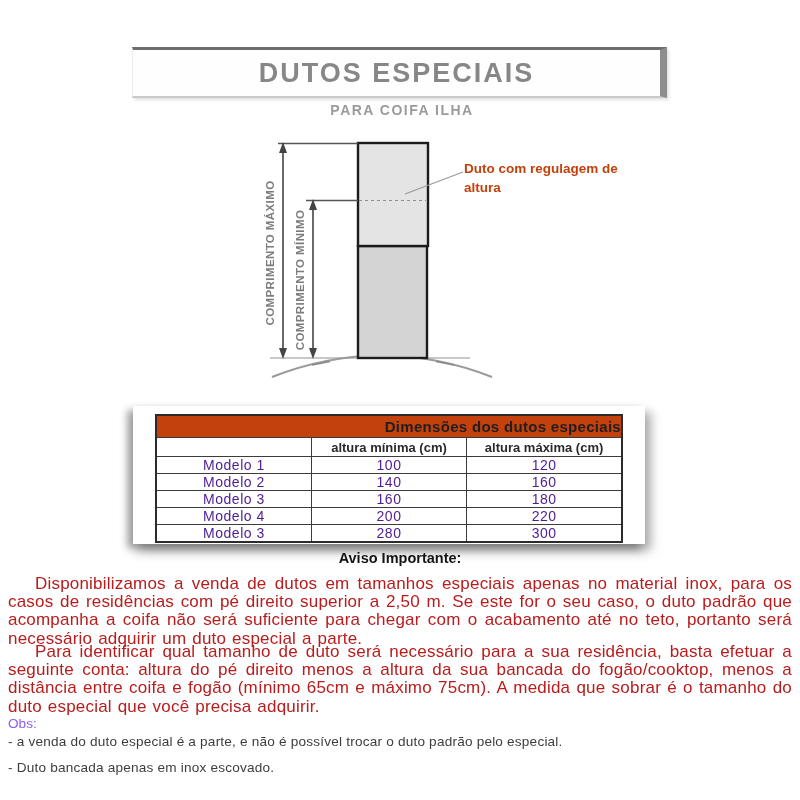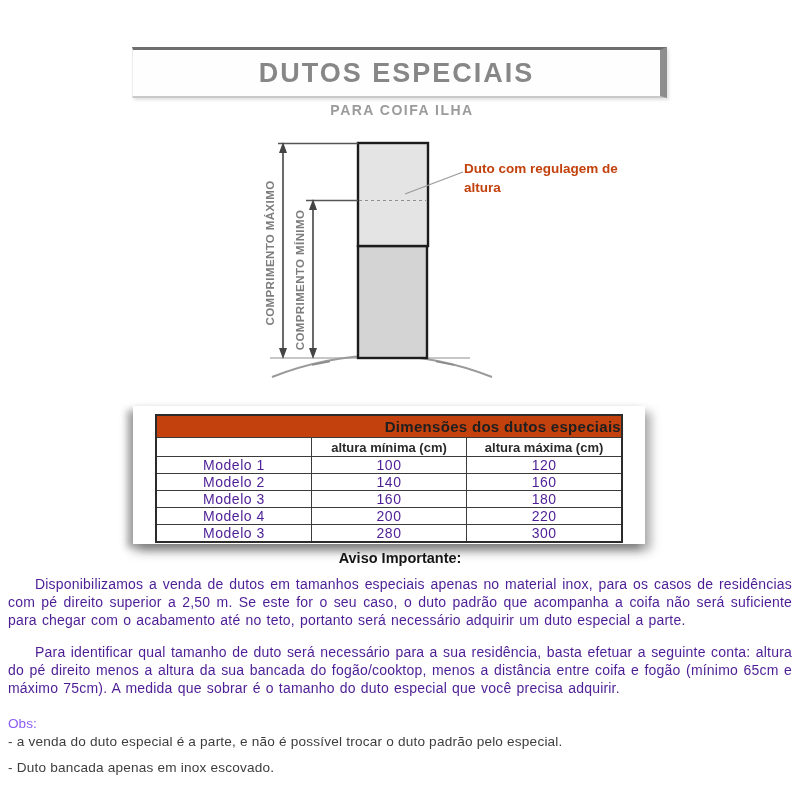--- a/index.html
+++ b/index.html
@@ -57,22 +57,22 @@
   .dims-table td{
     font-size:14px;color:#4c1d95;text-align:center;height:16px;letter-spacing:0.5px;
   }
   .col-model{width:158px;} .col-min{width:152px;} .col-max{width:156px;}
   
   .aviso-heading{
     position:absolute;left:0;top:506px;width:800px;text-align:center;
     font-size:14.5px;font-weight:bold;color:#141414;
   }
   .para{
-    position:absolute;left:8px;width:784px;font-size:14px;line-height:18.2px;
-    color:#4c1d95;text-align:justify;text-indent:27px;letter-spacing:0.2px;word-spacing:1px;
+    position:absolute;left:8px;width:784px;font-size:17px;line-height:18.2px;
+    color:#b91c1c;text-align:justify;text-indent:27px;letter-spacing:0.2px;word-spacing:1px;
   }
   .para-1{top:531px;}
   .para-2{top:599px;}
   .obs-label{position:absolute;left:8px;top:672px;font-size:13.6px;color:#8b5cf6;}
   .obs-item{position:absolute;left:8px;width:784px;font-size:13.6px;color:#3d3d3d;letter-spacing:0.2px;}
   .obs-1{top:690px;}
   .obs-2{top:716px;}
   .page-bottom-edge{position:absolute;left:0;bottom:0;width:800px;height:7px;background:#efefef;}
 </style>
 </head>

